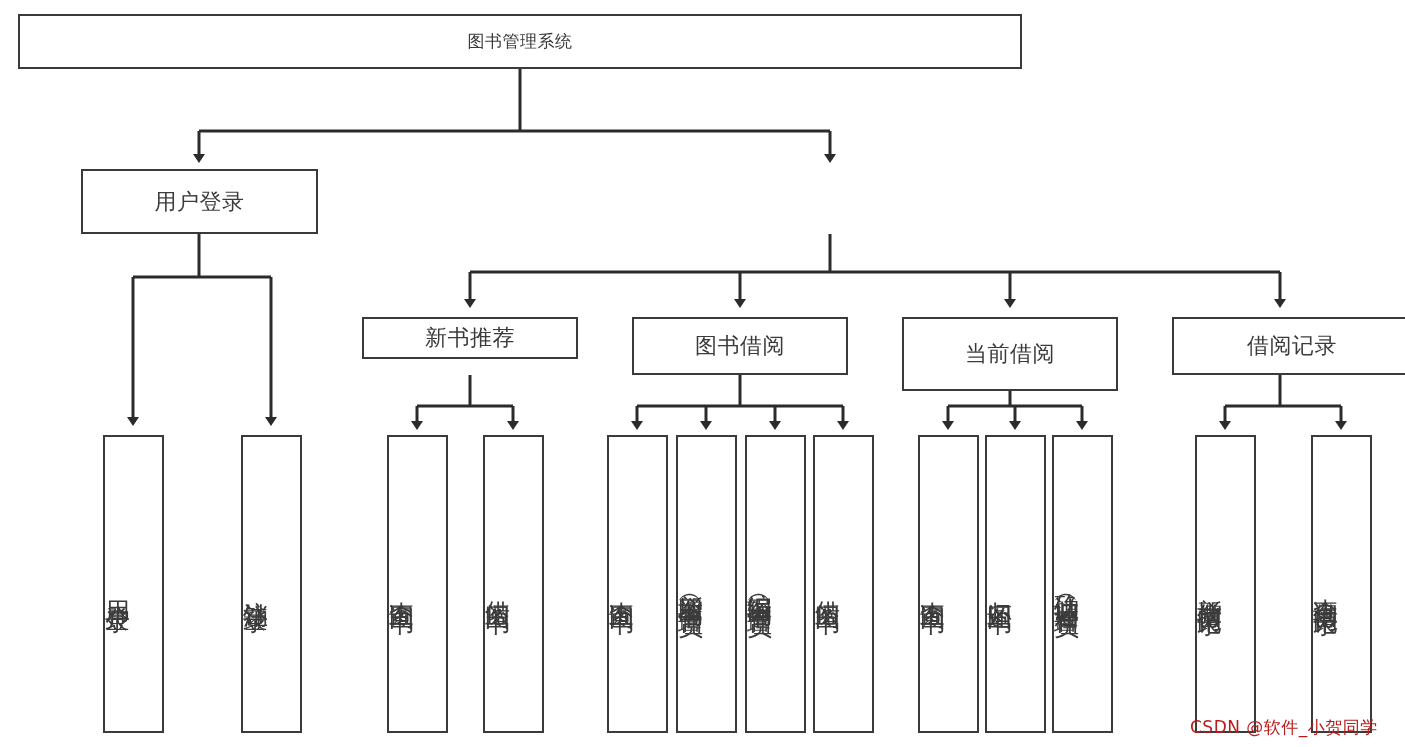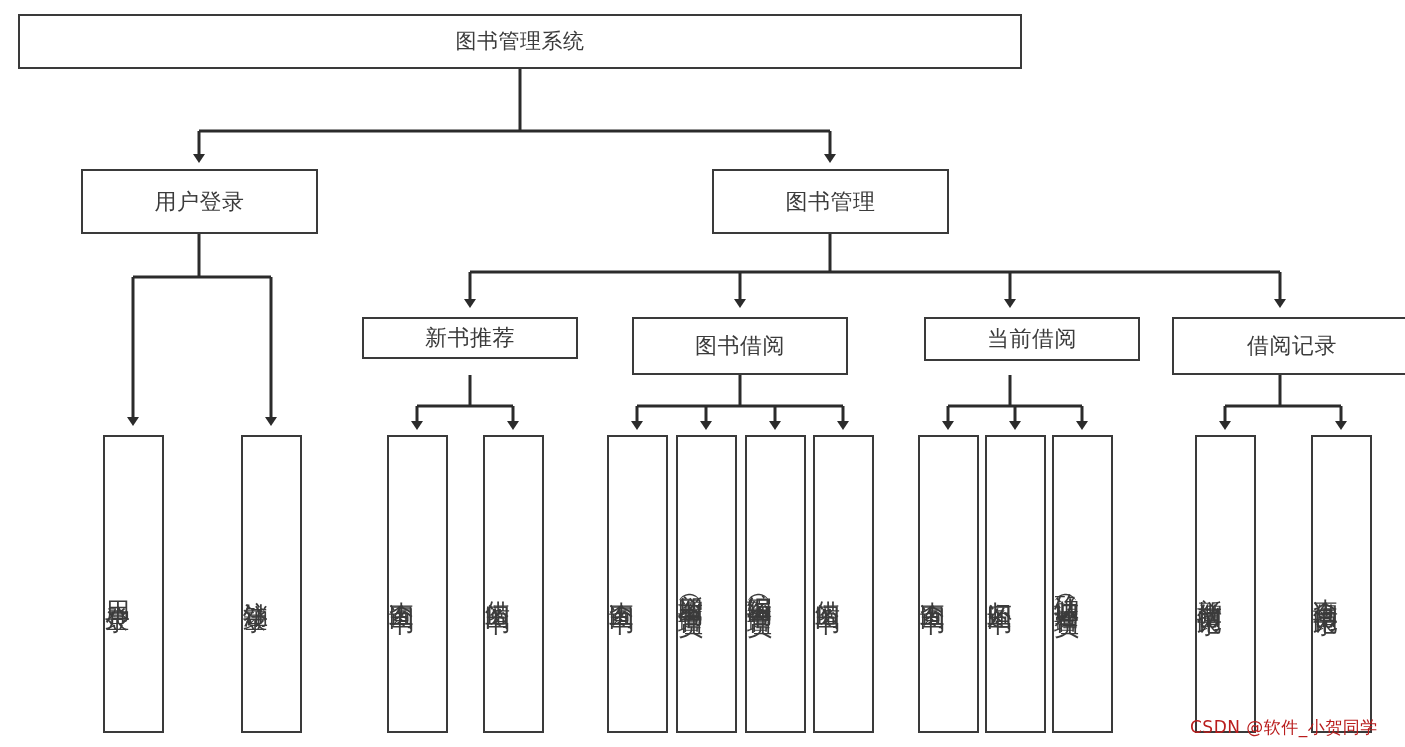--- a/index.html
+++ b/index.html
@@ -38,21 +38,21 @@
     color: #3b3b3b;
     font-family: "DejaVu Sans", "Liberation Sans", sans-serif;
     line-height: 1.05;
     white-space: nowrap;
   }
   .horiz .node-label {
     font-size: 22px;
     letter-spacing: 0.5px;
   }
   .root .node-label {
-    font-size: 21px;
+    font-size: 17px;
   }
   .vert {
     align-items: center;
     justify-content: flex-start;
     padding-top: 6px;
   }
   .vert .node-label {
     writing-mode: vertical-rl;
     text-orientation: upright;
     font-size: 25px;
@@ -124,31 +124,28 @@
     </g>
   </svg>
 
   <div class="node-box horiz root" style="left:18px; top:14px; width:1004px; height:55px;">
     <span class="node-label">图书管理系统</span>
   </div>
 
   <div class="node-box horiz" style="left:81px; top:169px; width:237px; height:65px;">
     <span class="node-label">用户登录</span>
   </div>
-  <div class="node-box horiz" style="left:712px; top:169px; width:237px; height:65px;">
-    <span class="node-label">图书管理</span>
-  </div>
 
   <div class="node-box horiz" style="left:362px; top:317px; width:216px; height:42px;">
     <span class="node-label">新书推荐</span>
   </div>
   <div class="node-box horiz" style="left:632px; top:317px; width:216px; height:58px;">
     <span class="node-label">图书借阅</span>
   </div>
-  <div class="node-box horiz" style="left:924px; top:317px; width:216px; height:44px;">
+  <div class="node-box horiz" style="left:902px; top:317px; width:216px; height:74px;">
     <span class="node-label">当前借阅</span>
   </div>
   <div class="node-box horiz" style="left:1172px; top:317px; width:240px; height:58px;">
     <span class="node-label">借阅记录</span>
   </div>
 
   <div class="node-box vert" style="left:103px; top:435px; width:61px; height:298px;">
     <span class="node-label">用户登录</span>
   </div>
   <div class="node-box vert" style="left:241px; top:435px; width:61px; height:298px;">

